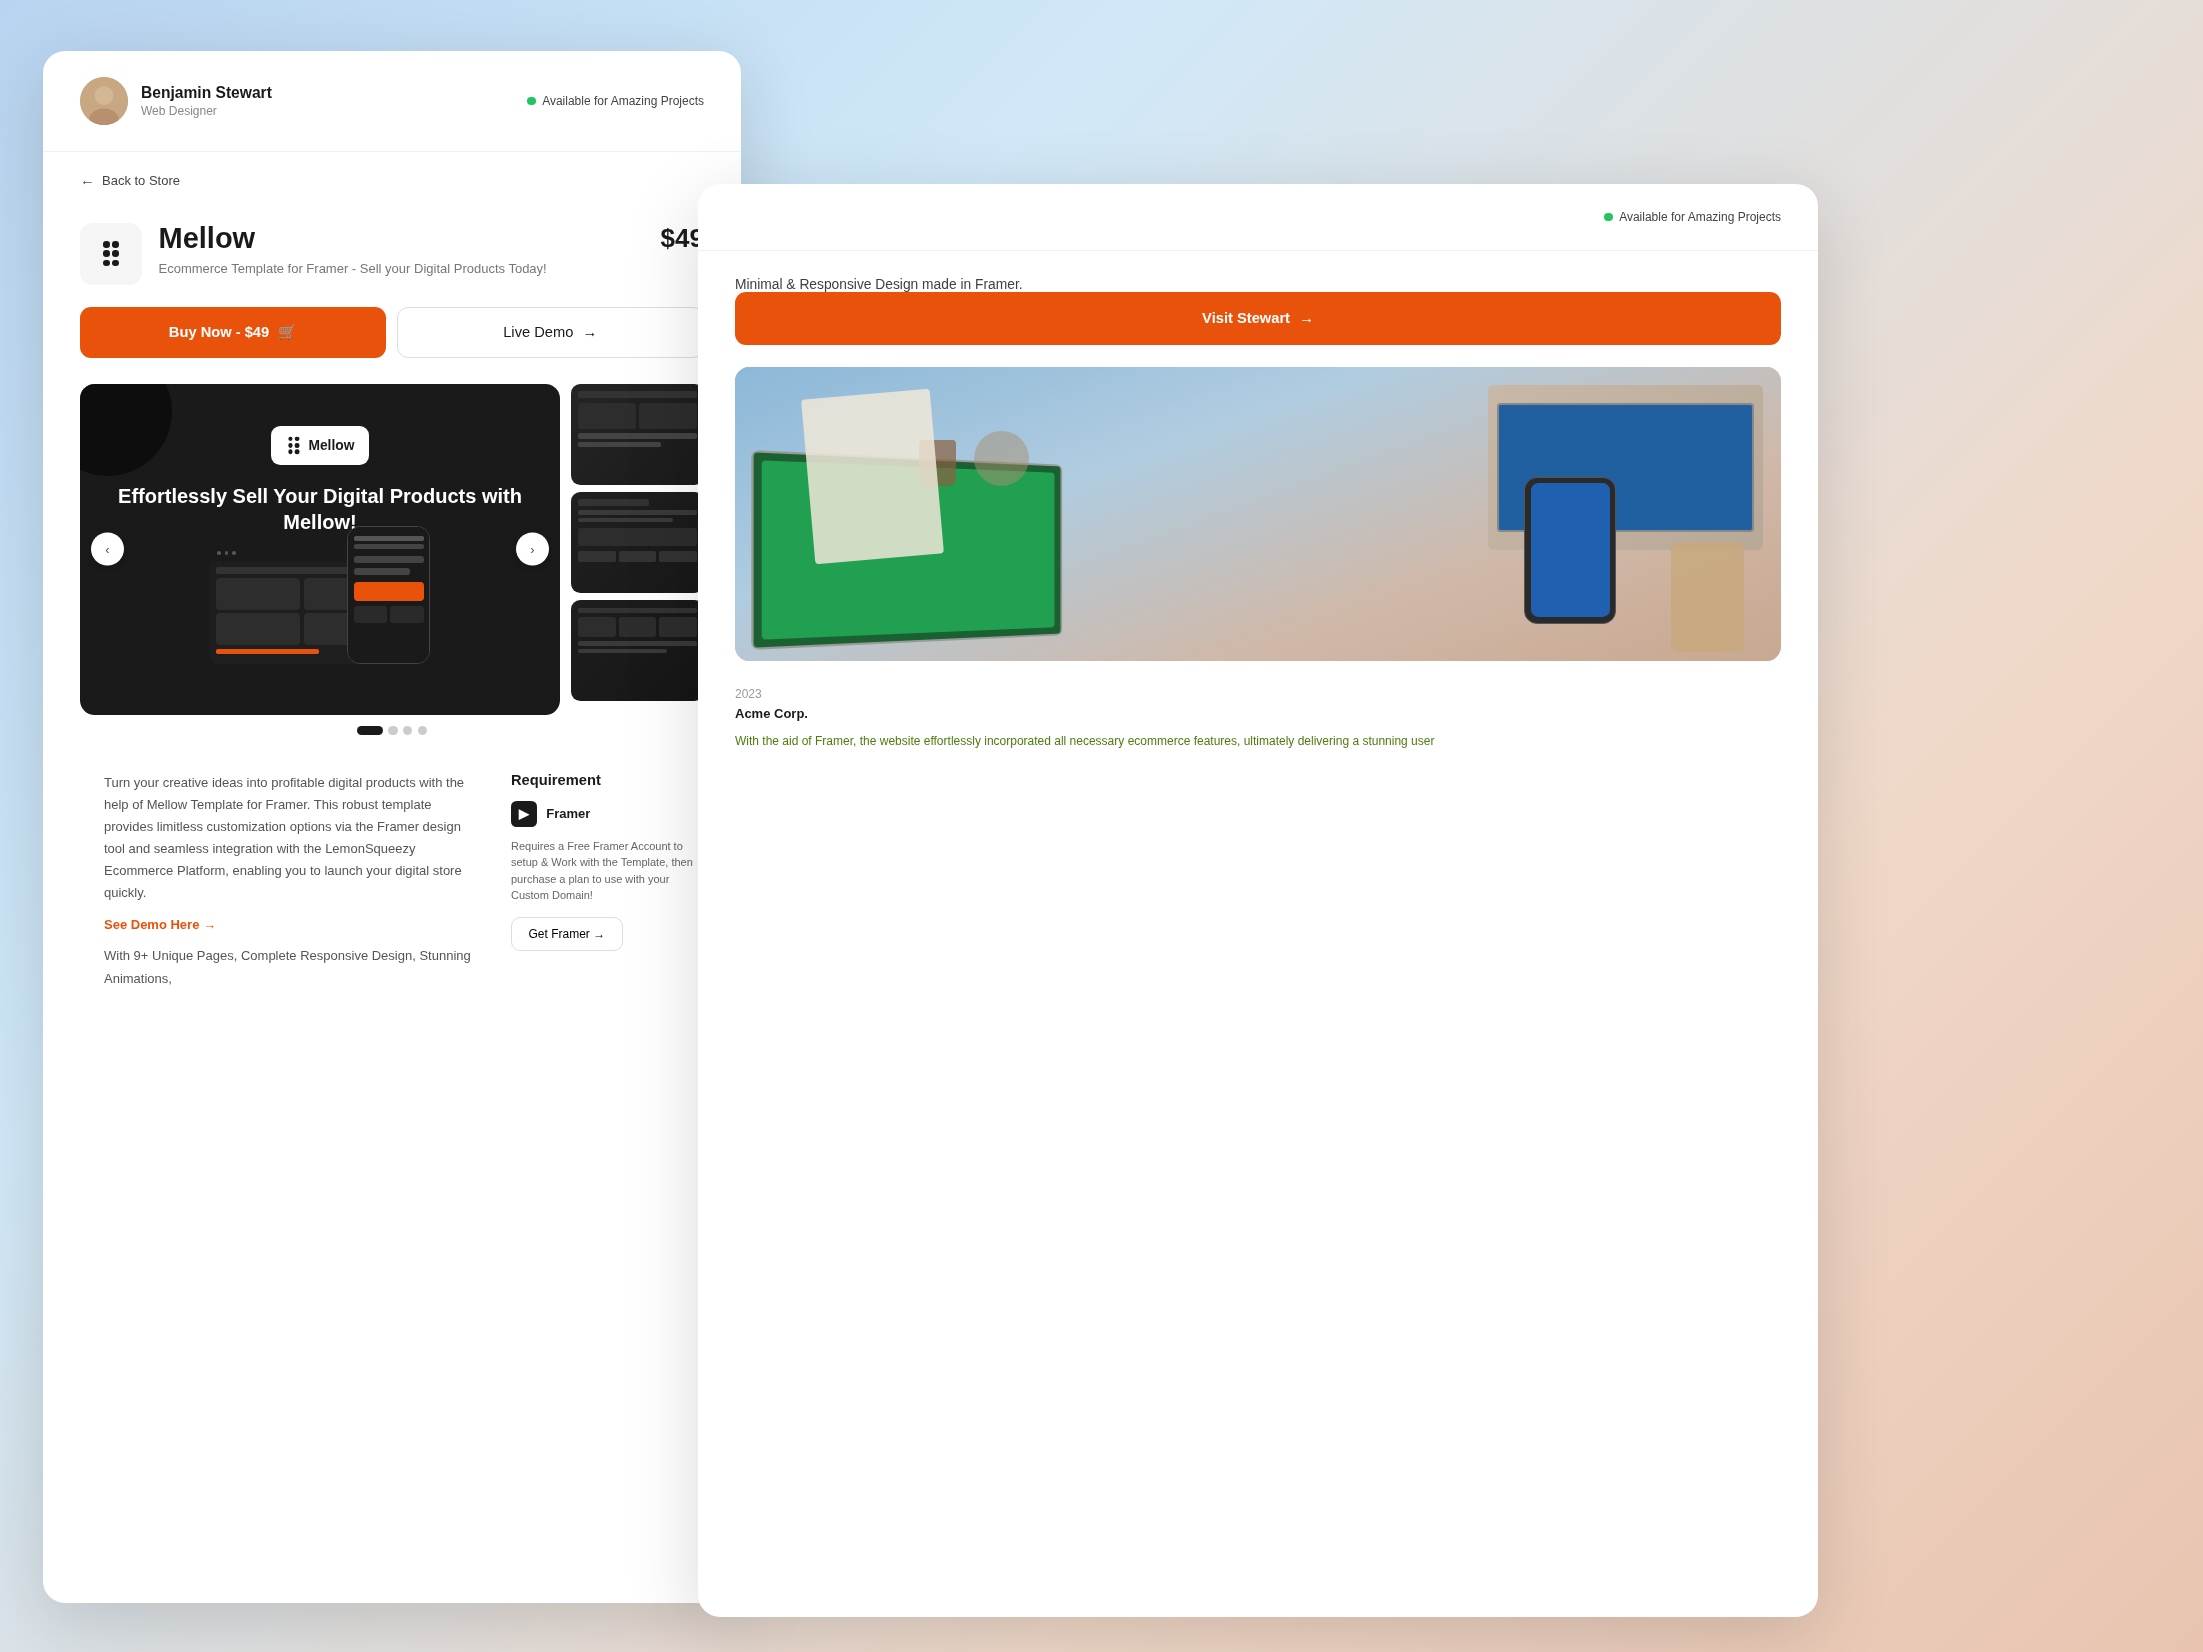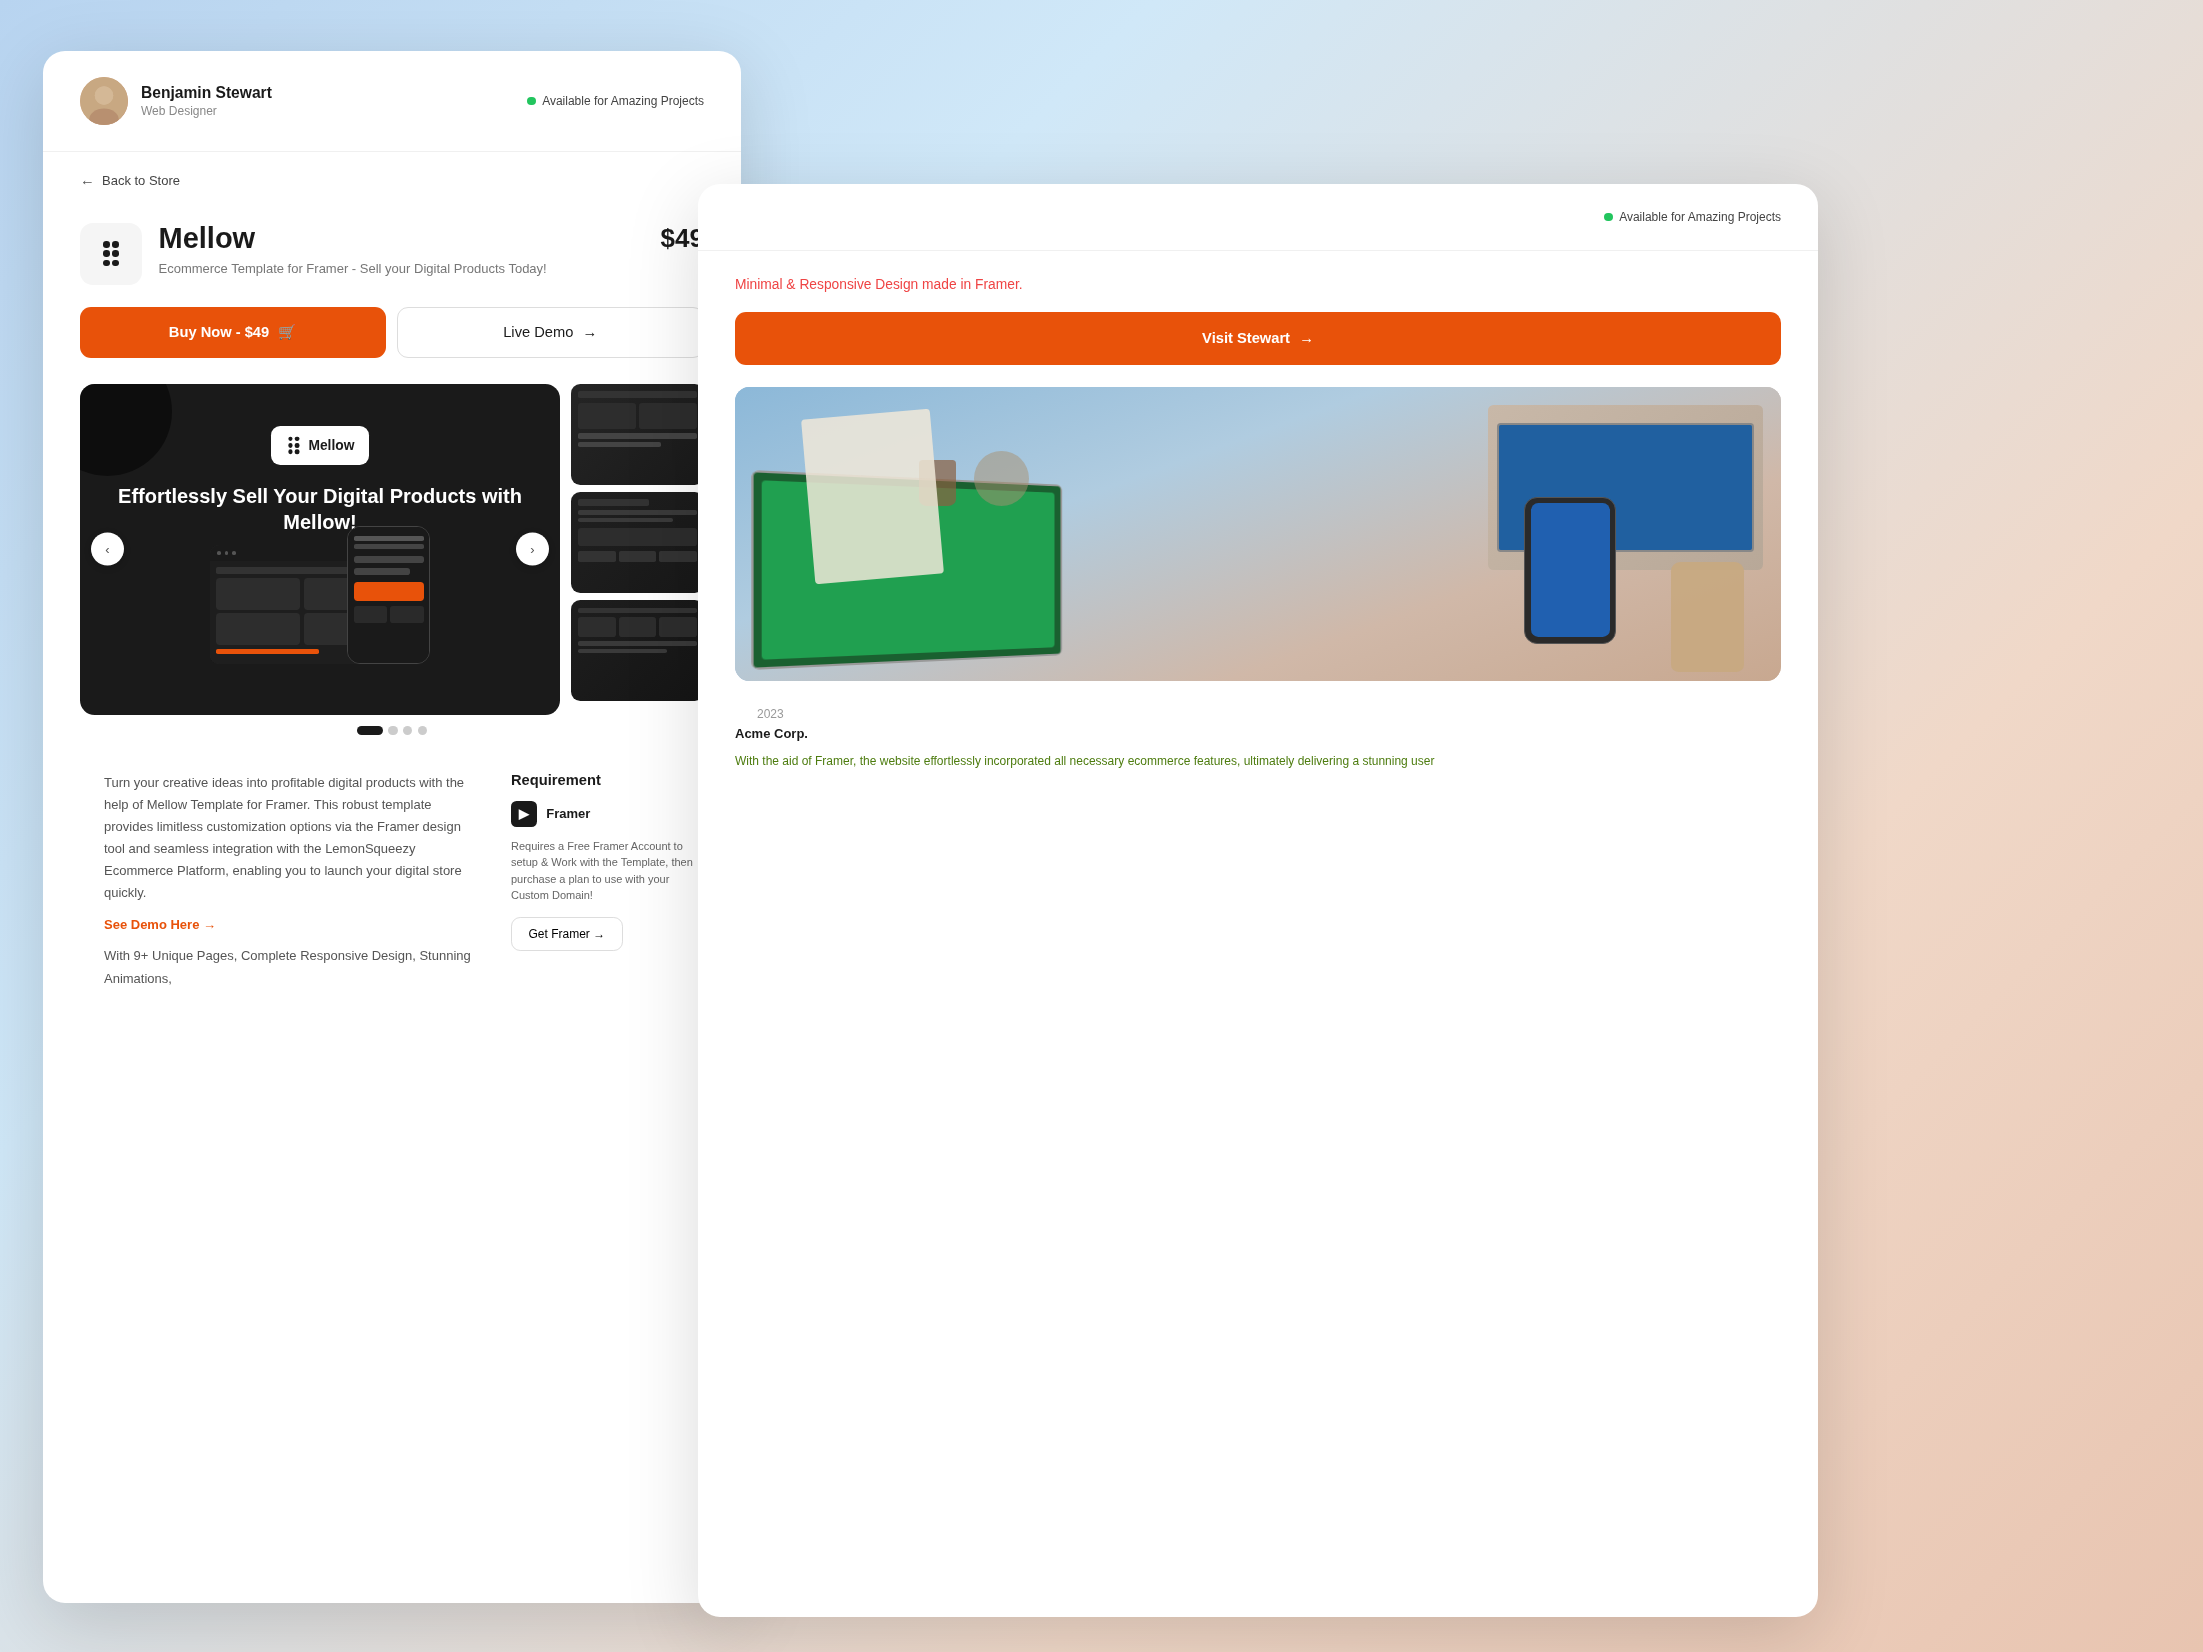--- a/index.html
+++ b/index.html
@@ -416,22 +416,21 @@
 
     .sec-title {
       font-size: 33px;
       font-weight: 700;
       color: #1a1a1a;
       margin-bottom: 7.3px;
     }
 
     .sec-subtitle {
       font-size: 13.8px;
-      color: #ef4444;
-      margin-bottom: 20px;
+      color: #404040;
     }
 
     .btn-visit {
       background: #e8520a;
       color: white;
       border: none;
       border-radius: 11px;
       padding: 18.4px 0;
       font-size: 14.7px;
       font-weight: 600;
@@ -462,21 +461,20 @@
       width: 100%;
       height: 100%;
       background: linear-gradient(135deg, #9bbdd8 0%, #b8cce0 40%, #d4c0b0 100%);
       position: relative;
     }
 
     .sec-meta {
       font-size: 12px;
       color: #999;
       margin-bottom: 5.5px;
-      margin-left: 22px;
     }
 
     .sec-company {
       font-size: 13px;
       font-weight: 600;
       color: #1a1a1a;
       margin-bottom: 11px;
     }
 
     .sec-desc-text {

